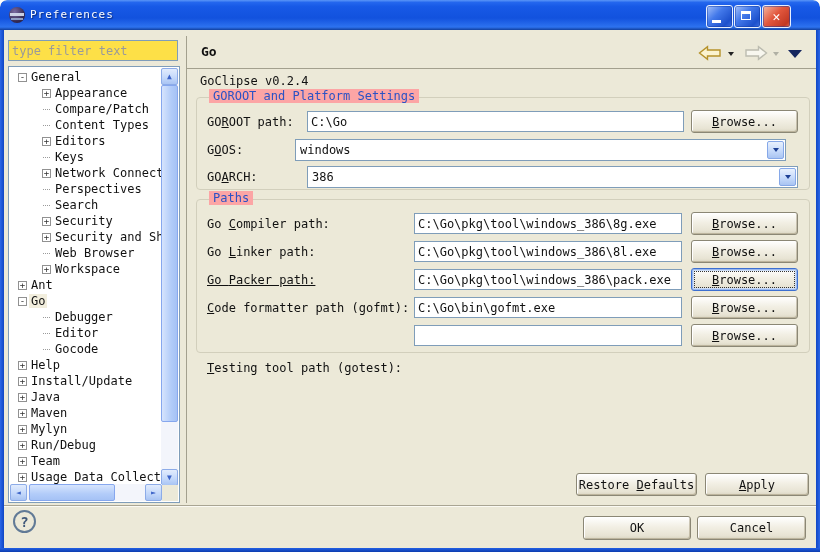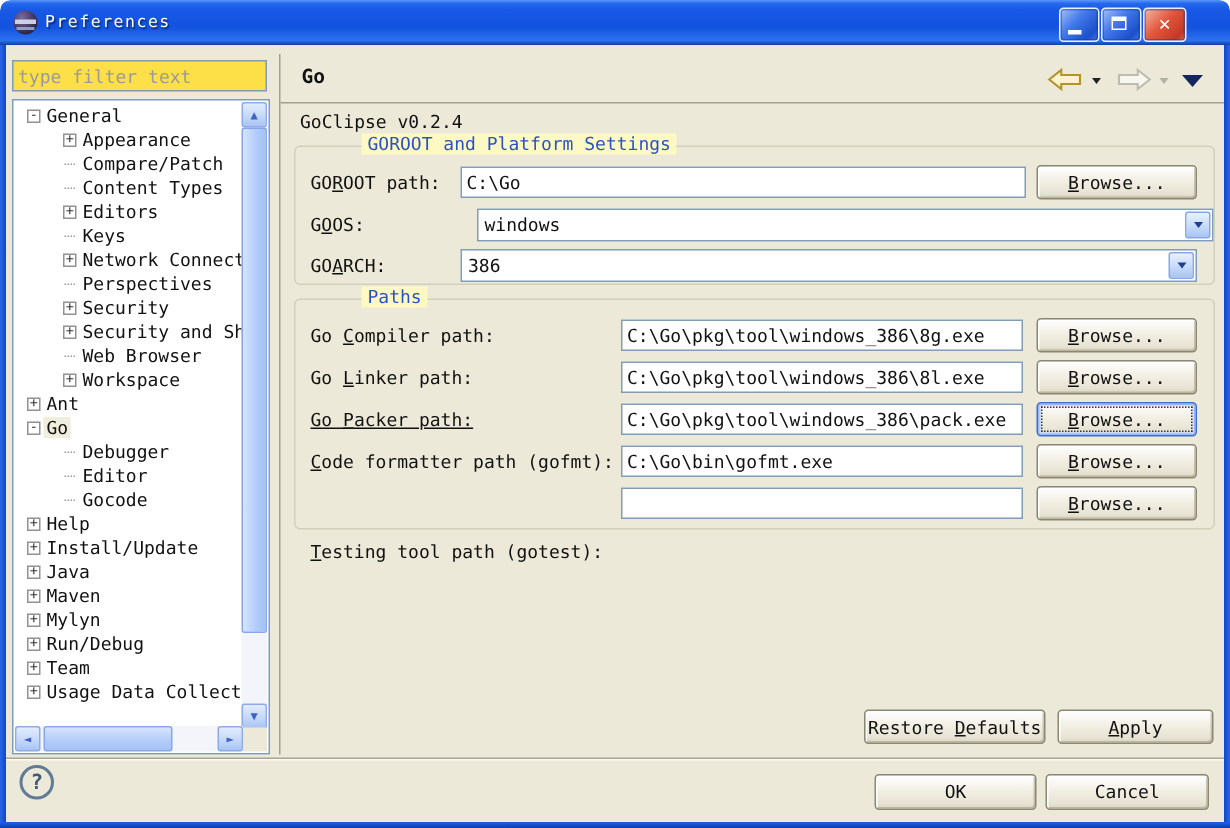--- a/index.html
+++ b/index.html
@@ -63,21 +63,21 @@
   .pane-title{left:201px;top:44px;font-weight:bold;font-size:13px;}
   .nav{top:45px;height:16px;display:flex;align-items:center;cursor:pointer;}
   .caret{width:0;height:0;border-left:3.5px solid transparent;border-right:3.5px solid transparent;}
   .caret.dark{border-top:4px solid #222;}
   .caret.gray{border-top:4px solid #b0b0a4;}
   .menu-tri{left:788px;top:50px;width:0;height:0;border-left:7px solid transparent;border-right:7px solid transparent;
     border-top:8px solid #15265e;cursor:pointer;}
   
   .version{left:200px;top:74px;}
   .group{border:1px solid #d2cfbc;border-radius:4px;box-sizing:border-box;}
-  .group-title{position:absolute;left:12px;top:-9px;padding:0 4px;background:#fef9c3;color:#2b52c4;margin-left:32px;}
+  .group-title{position:absolute;left:12px;top:-9px;padding:0 4px;background:#fca5a5;color:#2b52c4;}
   .flabel{position:absolute;line-height:22px;white-space:nowrap;}
   .mn{text-decoration:underline;}
   .tinput{position:absolute;box-sizing:border-box;border:1px solid #7f9db9;background:#fff;height:21px;
     font:12px "DejaVu Sans Mono","Liberation Mono",monospace;color:#111;padding:0 3px;outline:none;}
   .combo{position:absolute;box-sizing:border-box;height:22px;border:1px solid #7f9db9;background:#fff;
     display:flex;align-items:center;cursor:pointer;}
   .combo-text{flex:1;padding-left:4px;}
   .combo-btn{width:17px;align-self:stretch;margin:1px;box-sizing:border-box;border:1px solid #86a8e8;border-radius:2px;
     background:linear-gradient(180deg,#e9f1fd,#c3d8fa 60%,#a9c4f2);display:flex;align-items:center;justify-content:center;}
   .combo-arrow{width:0;height:0;border-left:3.5px solid transparent;border-right:3.5px solid transparent;border-top:4px solid #1c3f94;}
@@ -161,20 +161,26 @@
           <span class="lbl">Network Connect</span>
         </div>
         <div class="tree-row lv1">
           <span class="slot">
             <span class="leafdash"></span>
           </span>
           <span class="lbl">Perspectives</span>
         </div>
         <div class="tree-row lv1">
           <span class="slot">
+            <span class="leafdash"></span>
+          </span>
+          <span class="lbl">Search</span>
+        </div>
+        <div class="tree-row lv1">
+          <span class="slot">
             <span class="expander">+</span>
           </span>
           <span class="lbl">Security</span>
         </div>
         <div class="tree-row lv1">
           <span class="slot">
             <span class="expander">+</span>
           </span>
           <span class="lbl">Security and Shu</span>
         </div>
@@ -311,21 +317,21 @@
   <div class="abs version">GoClipse v0.2.4</div>
 
   <div class="abs group" style="left:196px;top:97px;width:614px;height:93px;">
     <span class="group-title">GOROOT and Platform Settings</span>
     <div class="flabel" style="left:10px;top:13px;"><span>GO</span><span class="mn">R</span><span>OOT path:</span></div>
     <input class="tinput" style="left: 110px; top: 13px; width: 377px;" value="C:\Go">
     <div class="btn" style="left:494px;top:12px;width:107px;height:23px;">
         <span><span></span><span class="mn">B</span><span>rowse...</span></span>
       </div>
     <div class="flabel" style="left:10px;top:41px;"><span>G</span><span class="mn">O</span><span>OS:</span></div>
-    <div class="combo" style="left:121px;top:41px;width:491px;">
+    <div class="combo" style="left:98px;top:41px;width:491px;">
       <span class="combo-text">windows</span>
       <span class="combo-btn">
           <span class="combo-arrow"></span>
         </span>
     </div>
     <div class="flabel" style="left:10px;top:68px;"><span>GO</span><span class="mn">A</span><span>RCH:</span></div>
     <div class="combo" style="left:110px;top:68px;width:491px;">
       <span class="combo-text">386</span>
       <span class="combo-btn">
           <span class="combo-arrow"></span>

